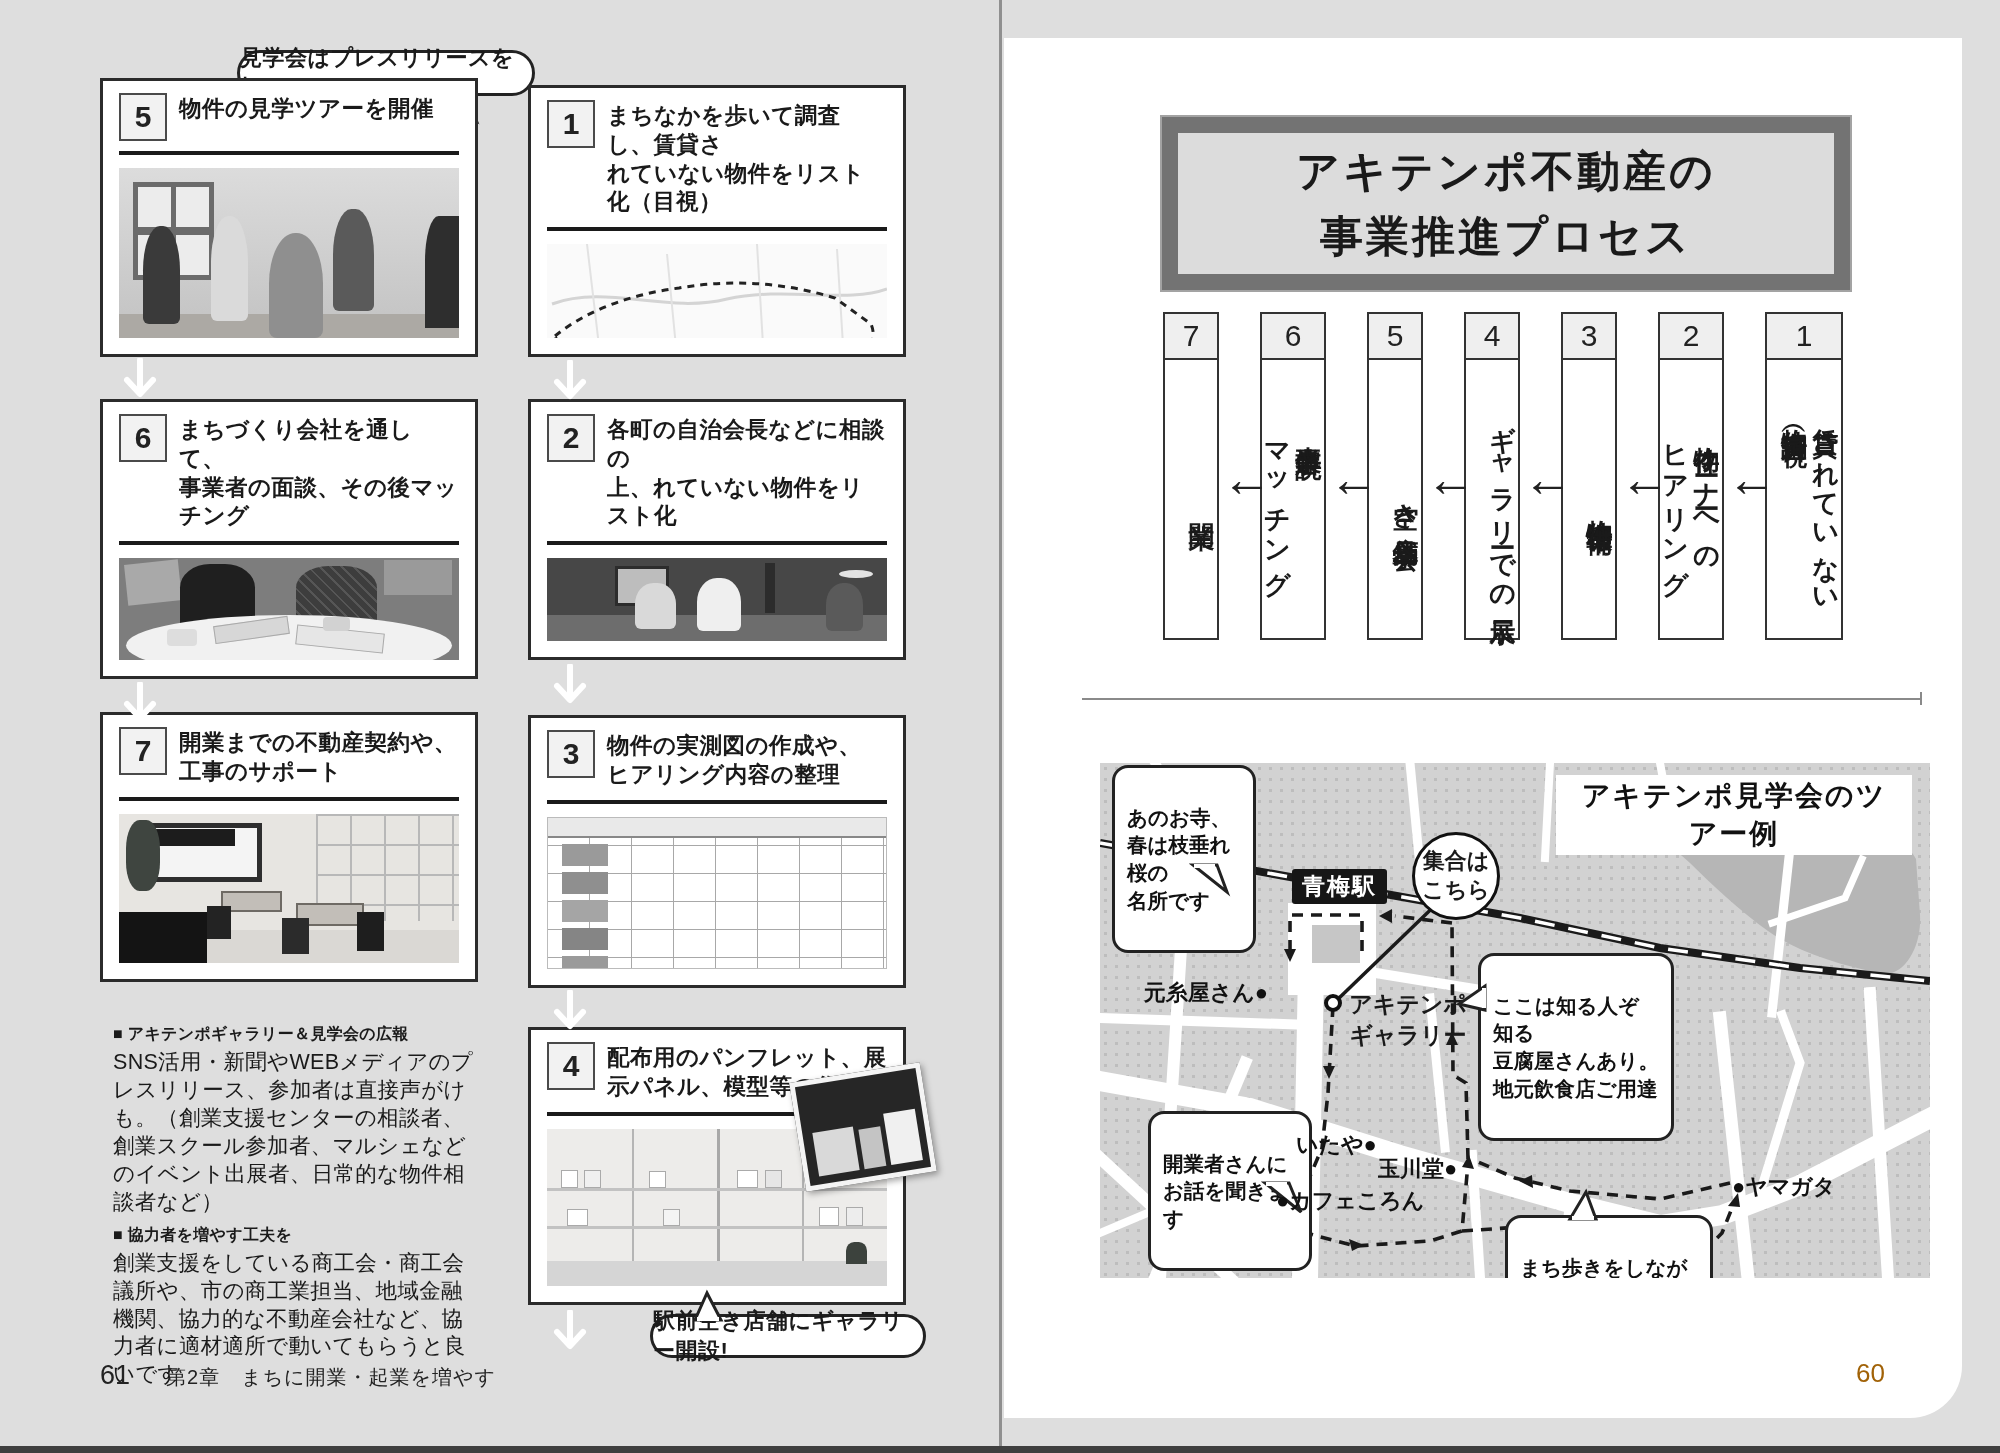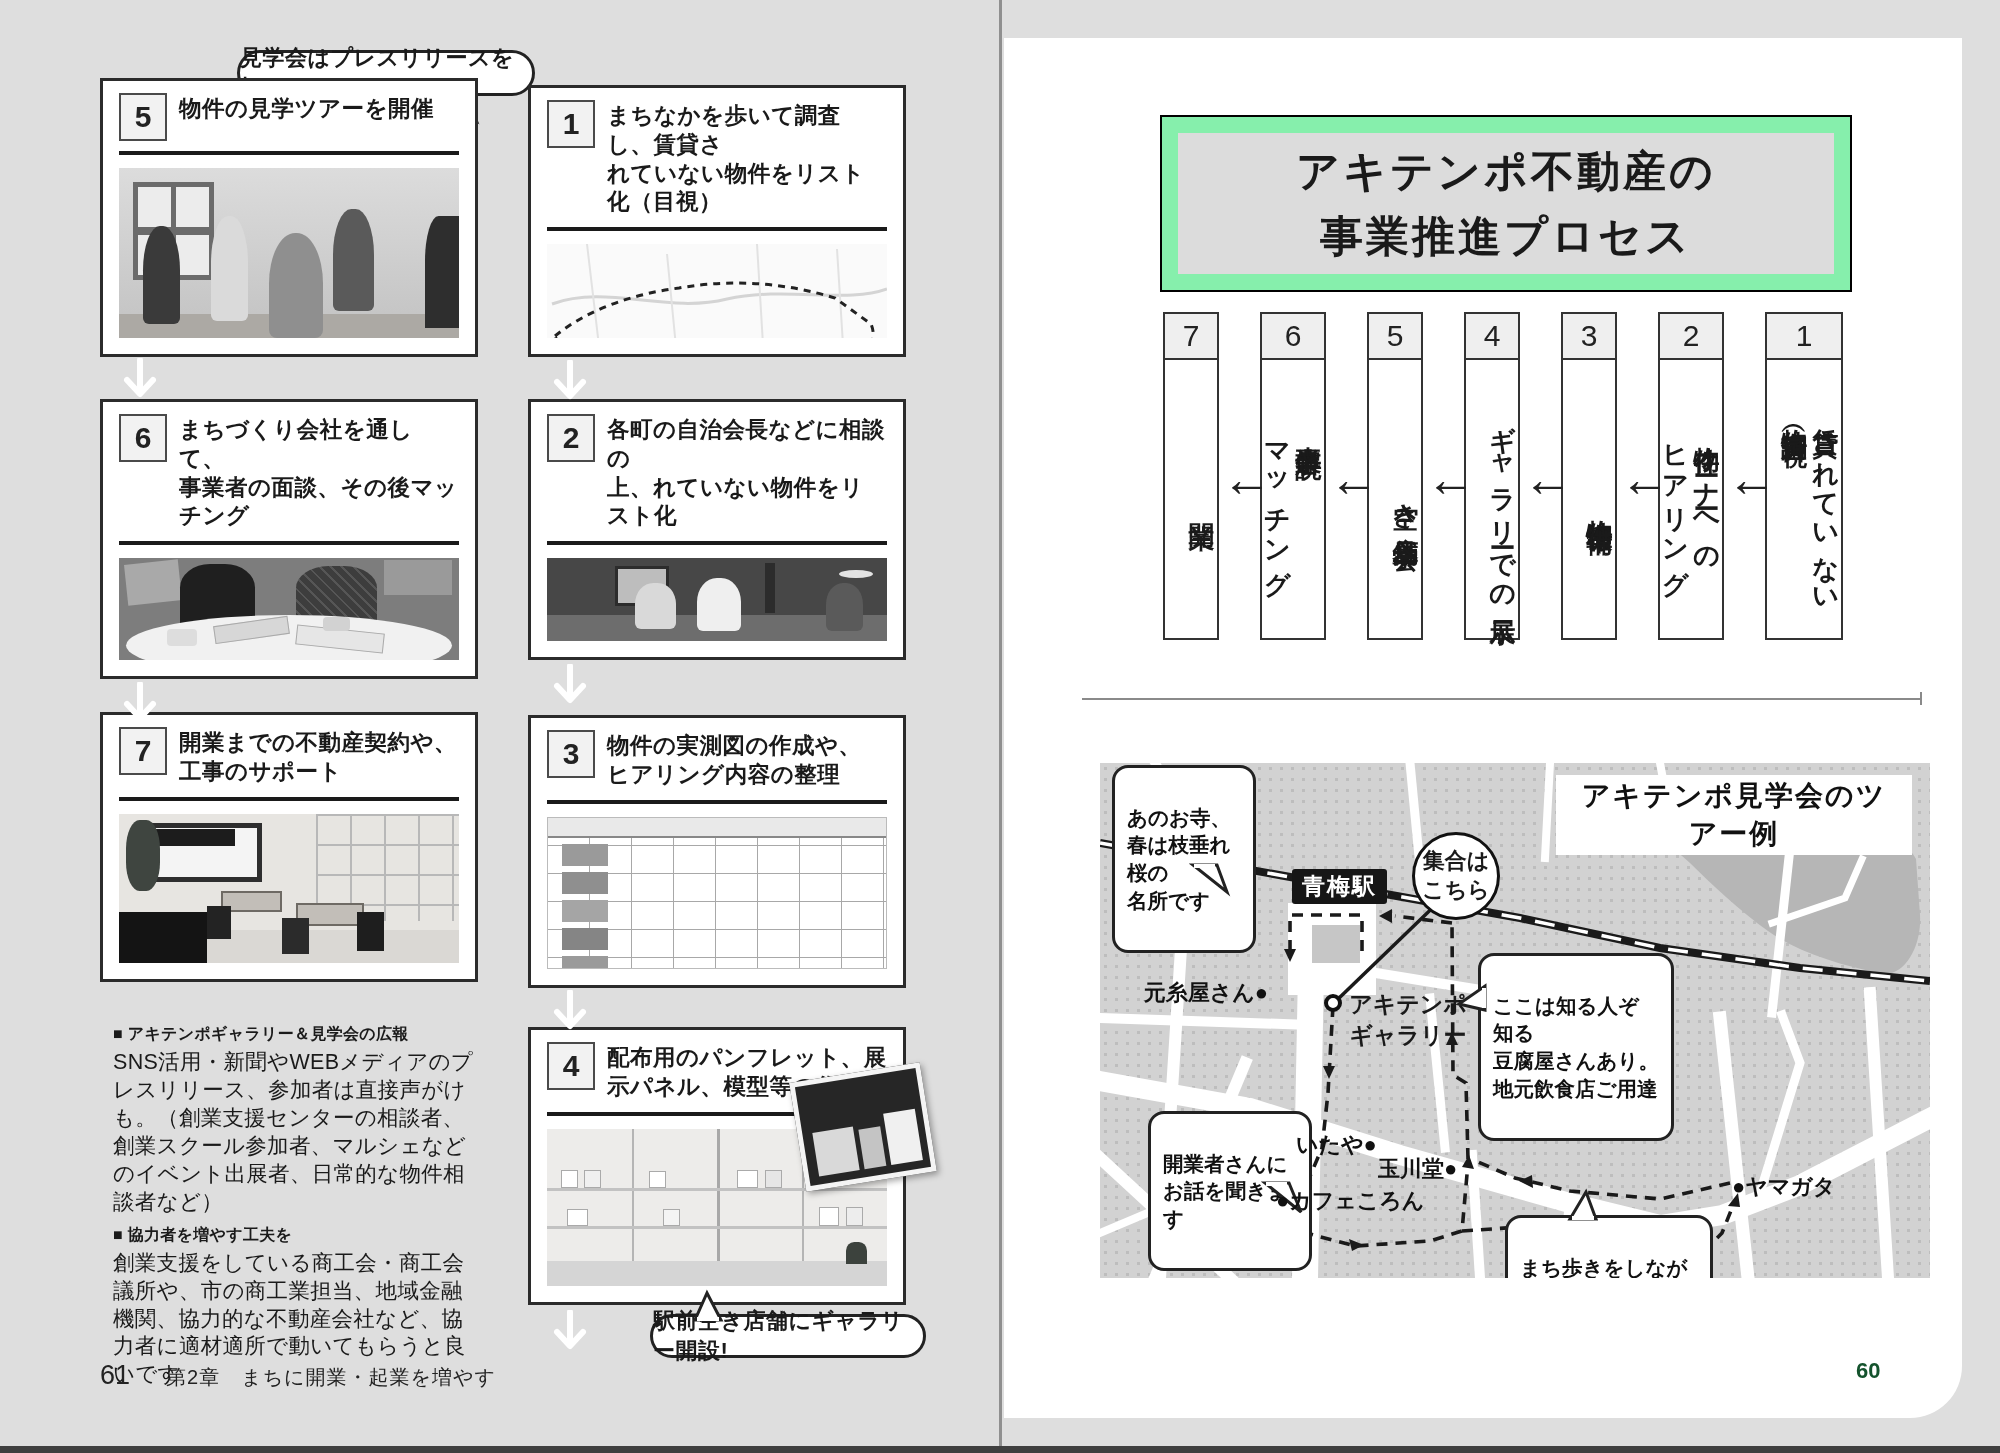--- a/index.html
+++ b/index.html
@@ -50,21 +50,21 @@
 
   
   #right-panel{
     position:absolute;left:1004px;top:38px;width:958px;height:1380px;
     background:#fff;border-radius:0 0 52px 0;
   }
   #spine{position:absolute;left:999px;top:0;width:3px;height:1453px;background:#8f8f8f;}
   #bottom-bar{position:absolute;left:0;top:1446px;width:2000px;height:7px;background:#3f3f3f;}
 
   #proc-title-outer{
-    position:absolute;border:2px solid #000000;background:#86efac;padding:16px;
+    position:absolute;border:2px solid #a3a3a3;background:#737373;padding:16px;
   }
   #proc-title-inner{
     width:100%;height:100%;background:#dcdcdc;
     display:flex;align-items:center;justify-content:center;text-align:center;
     font-size:43px;font-weight:bold;letter-spacing:3px;line-height:1.5;
   }
 
   .pcol{
     position:absolute;top:312px;height:328px;background:#fff;border:2.5px solid #333;
     display:flex;flex-direction:column;
@@ -107,21 +107,21 @@
     position:absolute;background:#161616;color:#fff;font-weight:bold;font-size:23px;
     padding:2px 10px;letter-spacing:2px;border-radius:3px;
   }
   #meet-circle{
     position:absolute;width:88px;height:88px;border-radius:50%;
     background:#fff;border:3.5px solid #111;
     display:flex;align-items:center;justify-content:center;text-align:center;
     font-size:22px;font-weight:bold;line-height:1.3;
   }
   #gallery-label{position:absolute;text-align:center;font-weight:bold;font-size:23px;line-height:1.35;}
-  .folio-right{position:absolute;left:1856px;top:1358px;font-size:22px;color:#14532d;font-weight:bold;}
+  .folio-right{position:absolute;left:1856px;top:1358px;font-size:26px;color:#a16207;}
 
   
   .fig{position:absolute;}
 </style>
 </head>
 <body>
 
 <div id="canvas">
 
   <div class="bubble" style="left:237px;top:50px;width:298px;height:46px;">

